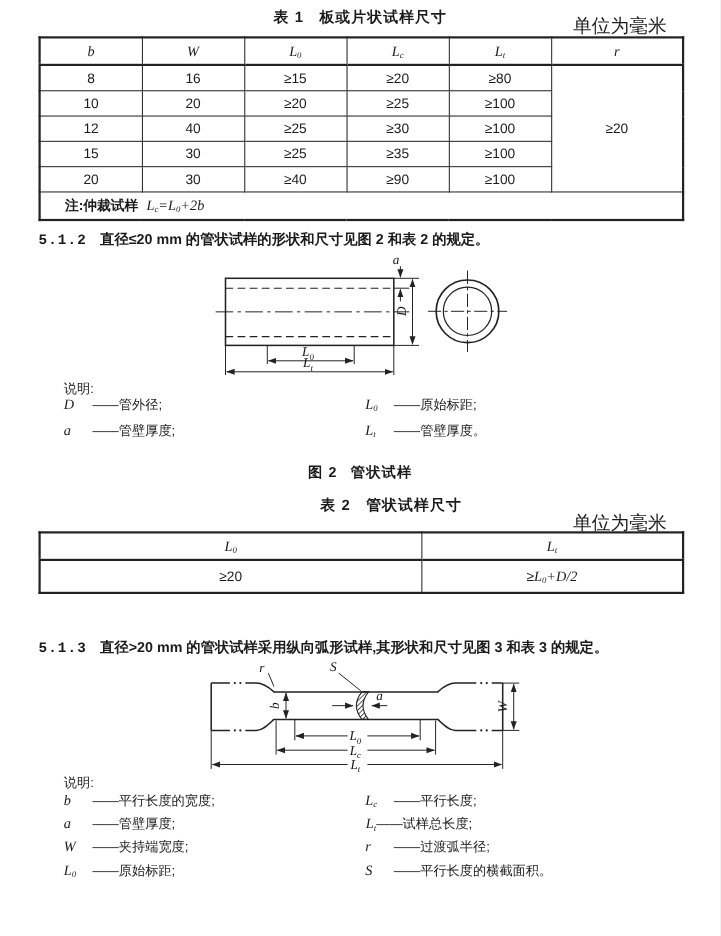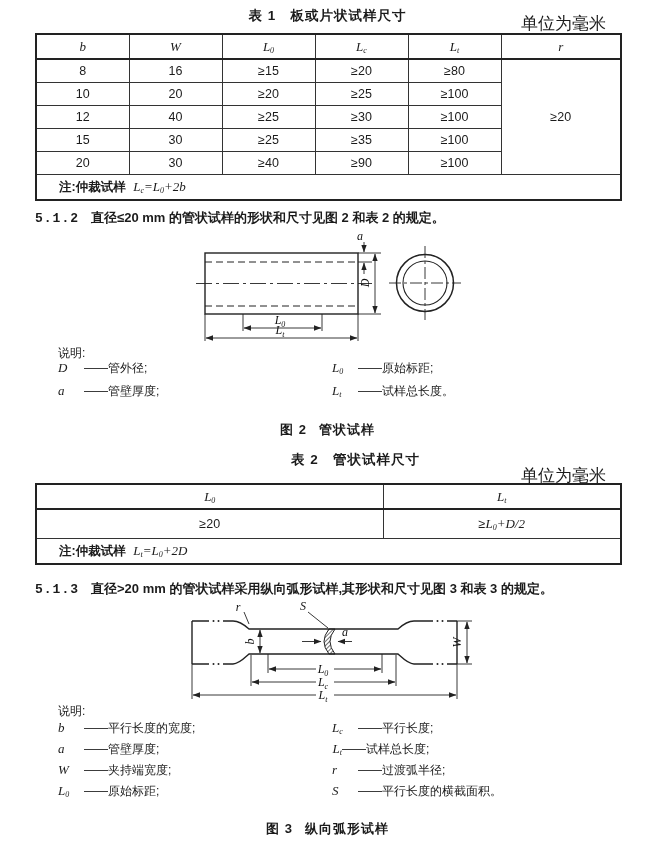--- a/index.html
+++ b/index.html
@@ -157,21 +157,21 @@
   <div class="leg" style="top:360px;left:58px;">
     <span class="sym"><span>D</span><sub></sub></span><span>——管外径;</span>
   </div>
   <div class="leg" style="top:383px;left:58px;">
     <span class="sym"><span>a</span><sub></sub></span><span>——管壁厚度;</span>
   </div>
   <div class="leg" style="top:360px;left:332px;">
     <span class="sym"><span>L</span><sub>0</sub></span><span>——原始标距;</span>
   </div>
   <div class="leg" style="top:383px;left:332px;">
-    <span class="sym"><span>L</span><sub>t</sub></span><span>——试样总长度。</span>
+    <span class="sym"><span>L</span><sub>t</sub></span><span>——管壁厚度。</span>
   </div>
 
   <div class="abs ctr cap" style="top:421px;">
     <span class="num">图 2</span><span>管状试样</span>
   </div>
 
   <div class="abs ctr tbl-title" style="top:451px;padding-left:28px;">
     <span class="num">表 2</span><span>管状试样尺寸</span>
   </div>
   <div class="abs unit" style="top:464px;">单位为毫米</div>
@@ -182,26 +182,20 @@
         <col style="width:238px">
       </colgroup>
     <tbody>
         <tr class="hdr">
       <th><span class="sym-i"><span>L</span><sub>0</sub></span></th>
       <th><span class="sym-i"><span>L</span><sub>t</sub></span></th>
     </tr>
     <tr class="data" style="height:28px;">
       <td style="height:28px;">≥20</td>
       <td style="height:28px;"><span>≥</span><span class="sym-i"><span>L</span><sub>0</sub></span><span class="sym-i">+D/2</span></td>
-    </tr>
-    <tr>
-      <td class="note" colspan="2">
-        <b>注:仲裁试样</b>
-        <span class="f"><span>L</span><sub>t</sub></span><span class="f">=</span><span class="f"><span>L</span><sub>0</sub></span><span class="f">+2D</span>
-      </td>
     </tr>
   </tbody>
     </table>
 
   <div class="abs sec" style="top:580px;">
     <span class="num">5.1.3</span><span>直径&gt;20 mm 的管状试样采用纵向弧形试样,其形状和尺寸见图 3 和表 3 的规定。</span>
   </div>
 
   <svg class="abs" style="top:597px;left:0;" width="655" height="112" viewBox="0 0 655 112">
     <defs>
@@ -286,17 +280,14 @@
   <div class="leg" style="top:741px;left:316px;text-align:right;">
     <span class="sym"><span>L</span><sub>t</sub></span><span>——试样总长度;</span>
   </div>
   <div class="leg" style="top:762px;left:332px;">
     <span class="sym"><span>r</span><sub></sub></span><span>——过渡弧半径;</span>
   </div>
   <div class="leg" style="top:783px;left:332px;">
     <span class="sym"><span>S</span><sub></sub></span><span>——平行长度的横截面积。</span>
   </div>
 
-  <div class="abs ctr cap" style="top:820px;">
-    <span class="num">图 3</span><span>纵向弧形试样</span>
-  </div>
 
 </div>
 
 </body></html>

